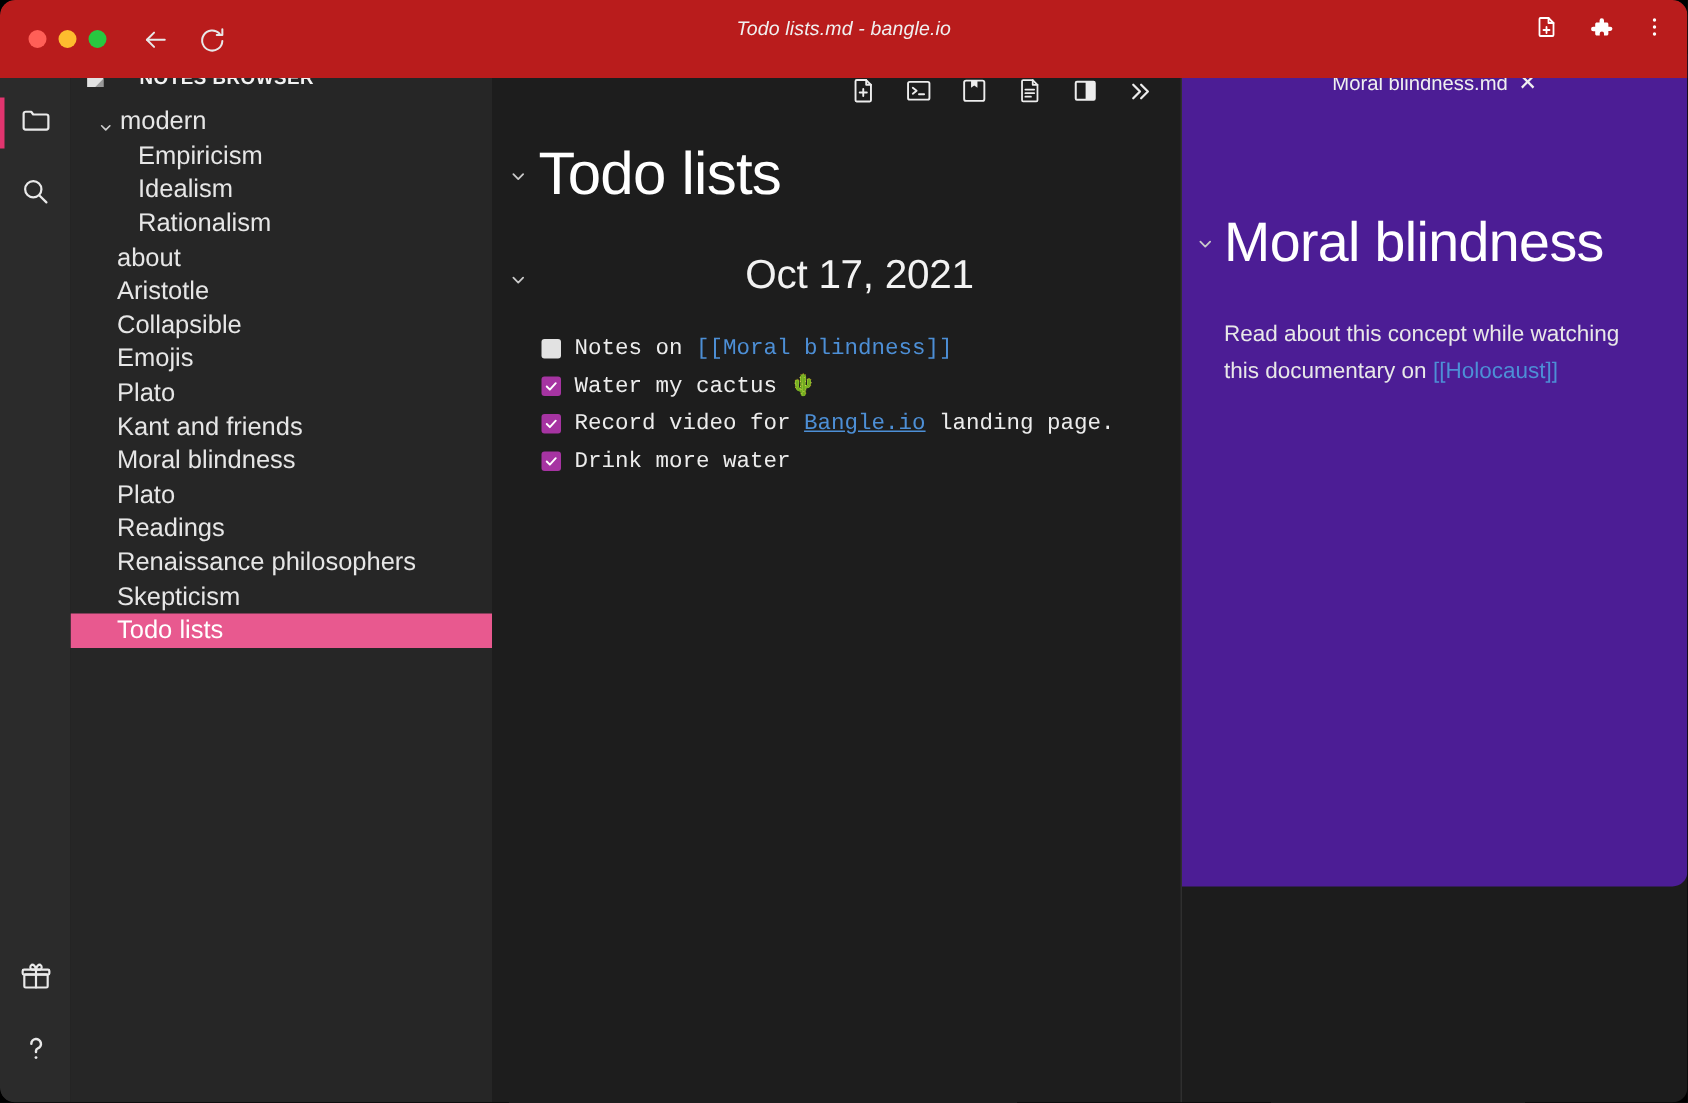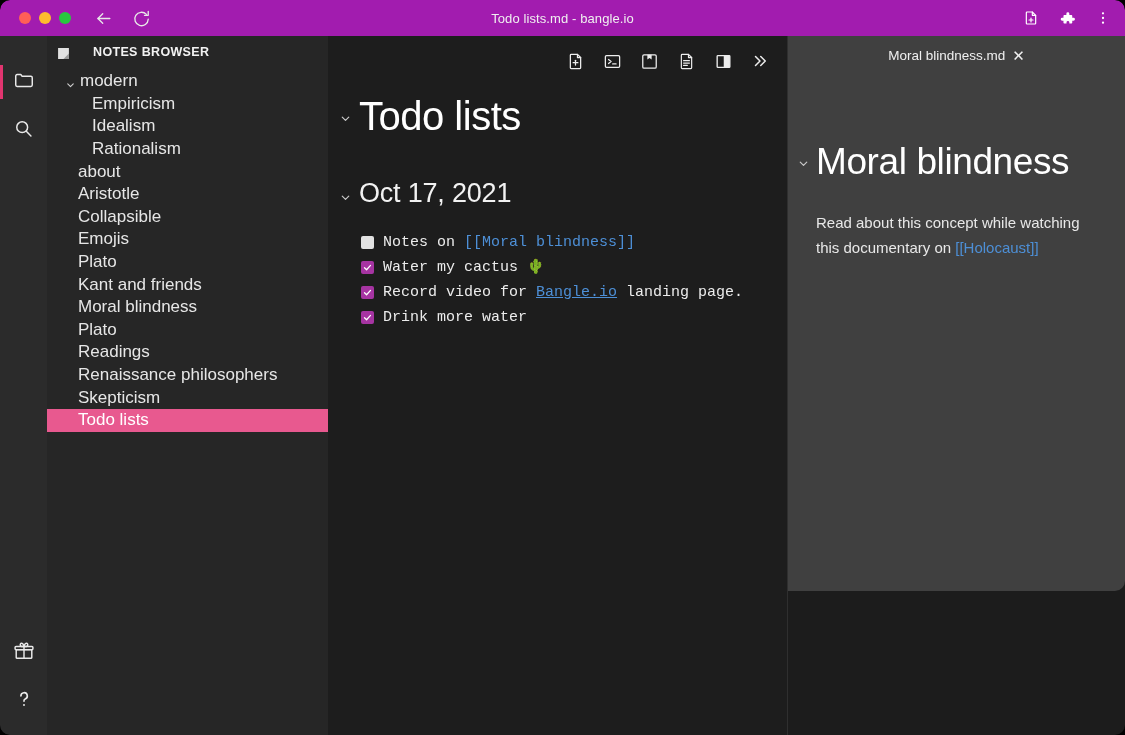--- a/index.html
+++ b/index.html
@@ -14,25 +14,26 @@
     position: relative;
     width: 1125px; height: 735px;
     background: #1c1c1c;
     border-radius: 10px;
     overflow: hidden;
   }
 
   
   .titlebar {
     position: absolute; top: 0; left: 0;
-    width: 1125px; height: 36px;
-    background: #a21caf;
+    width: 1125px; height: 52px;
+    background: #b91c1c;
     display: flex; align-items: center;
     border-radius: 10px 10px 0 0;
     z-index: 30;
+    font-style: italic;
   }
   .traffic { display: flex; align-items: center; gap: 8px; padding-left: 19px; }
   .tl { width: 12px; height: 12px; border-radius: 50%; display: block; }
   .tl-close { background: #ff5f57; }
   .tl-min   { background: #febc2e; }
   .tl-max   { background: #28c840; }
 
   .nav-btns { display: flex; align-items: center; gap: 18px; margin-left: 22px; }
   .nav-btn {
     width: 20px; height: 20px; color: #e8e8e8;
@@ -115,21 +116,21 @@
 
   
   .pane-left {
     position: absolute; left: 328px; top: 36px;
     width: 459px; height: 699px;
     background: #1d1d1d;
   }
   .pane-right {
     position: absolute; left: 788px; top: 36px;
     width: 337px; height: 555px;
-    background: #404040;
+    background: #4c1d95;
     border-radius: 0 0 10px 0;
   }
   .pane-divider {
     position: absolute; left: 787px; top: 36px;
     width: 1px; height: 699px; background: #2f2f2f;
   }
 
   
   .ed-toolbar {
     position: absolute; right: 16px; top: 16px;
@@ -166,21 +167,22 @@
     position: absolute; left: 11px; top: 17px;
     width: 13px; height: 13px; color: #cacaca;
   }
   .h1 {
     color: #ffffff; font-size: 40px; font-weight: normal;
     letter-spacing: -0.5px; line-height: 1.12;
     padding-left: 31px; padding-right: 20px;
   }
   .h2-row {
     position: relative; display: flex; align-items: flex-start;
-    margin-top: 39px;
+    margin-top: 29px;
+    justify-content: center;
   }
   .h2-chev {
     position: absolute; left: 11px; top: 12px;
     width: 13px; height: 13px; color: #cacaca;
   }
   .h2 {
     color: #f2f2f2; font-size: 27px; font-weight: normal;
     letter-spacing: -0.2px; line-height: 1.15;
     padding-left: 31px;
   }

